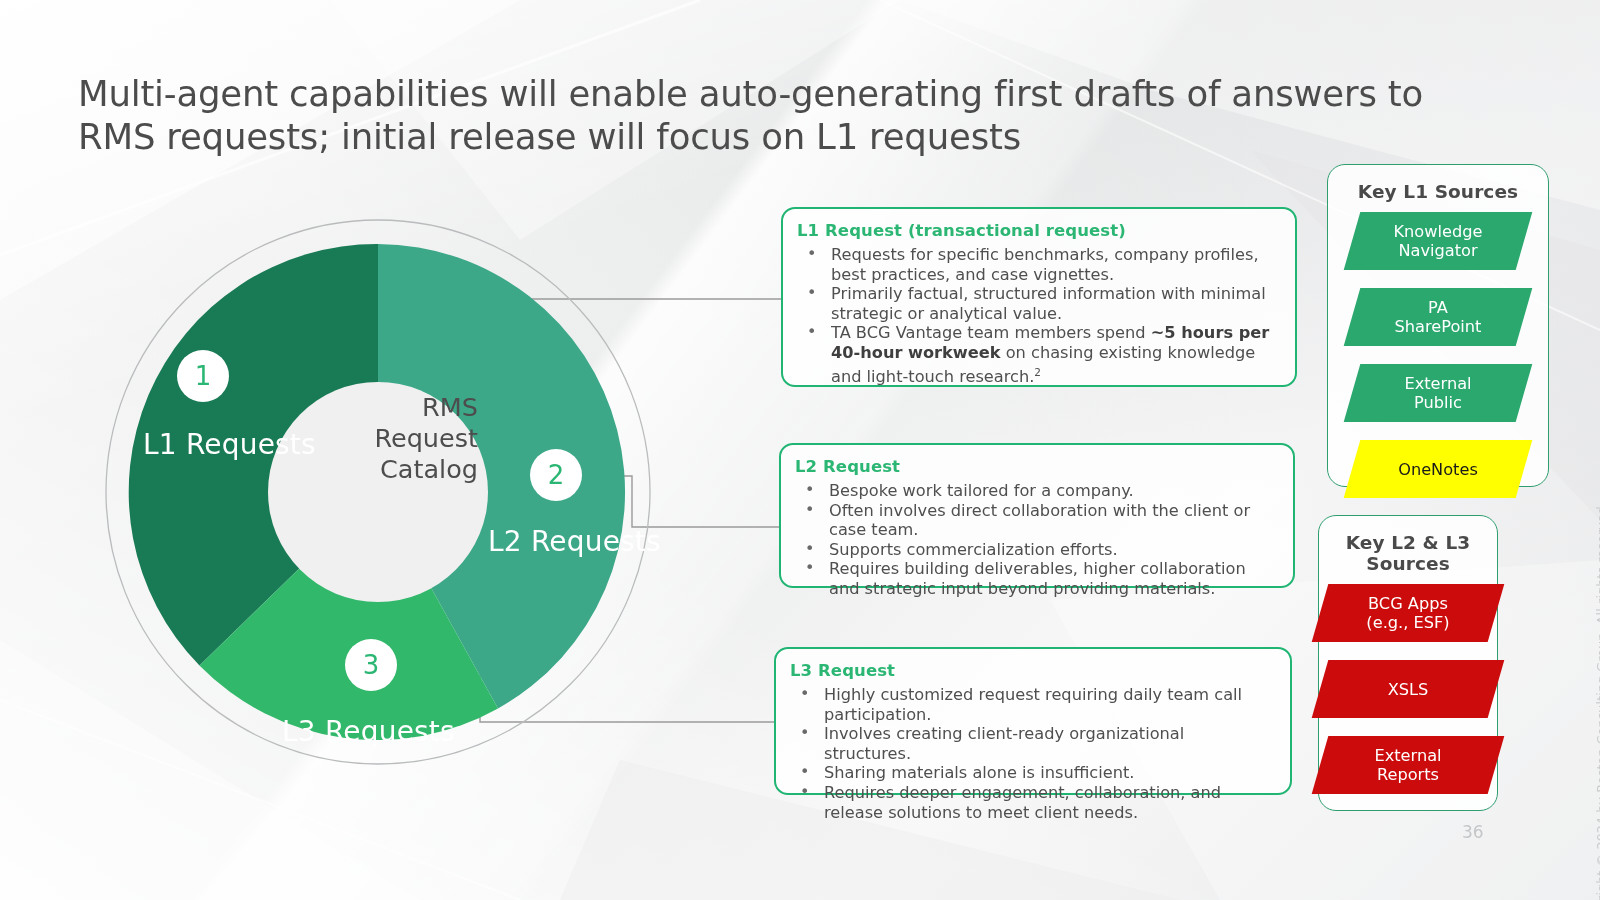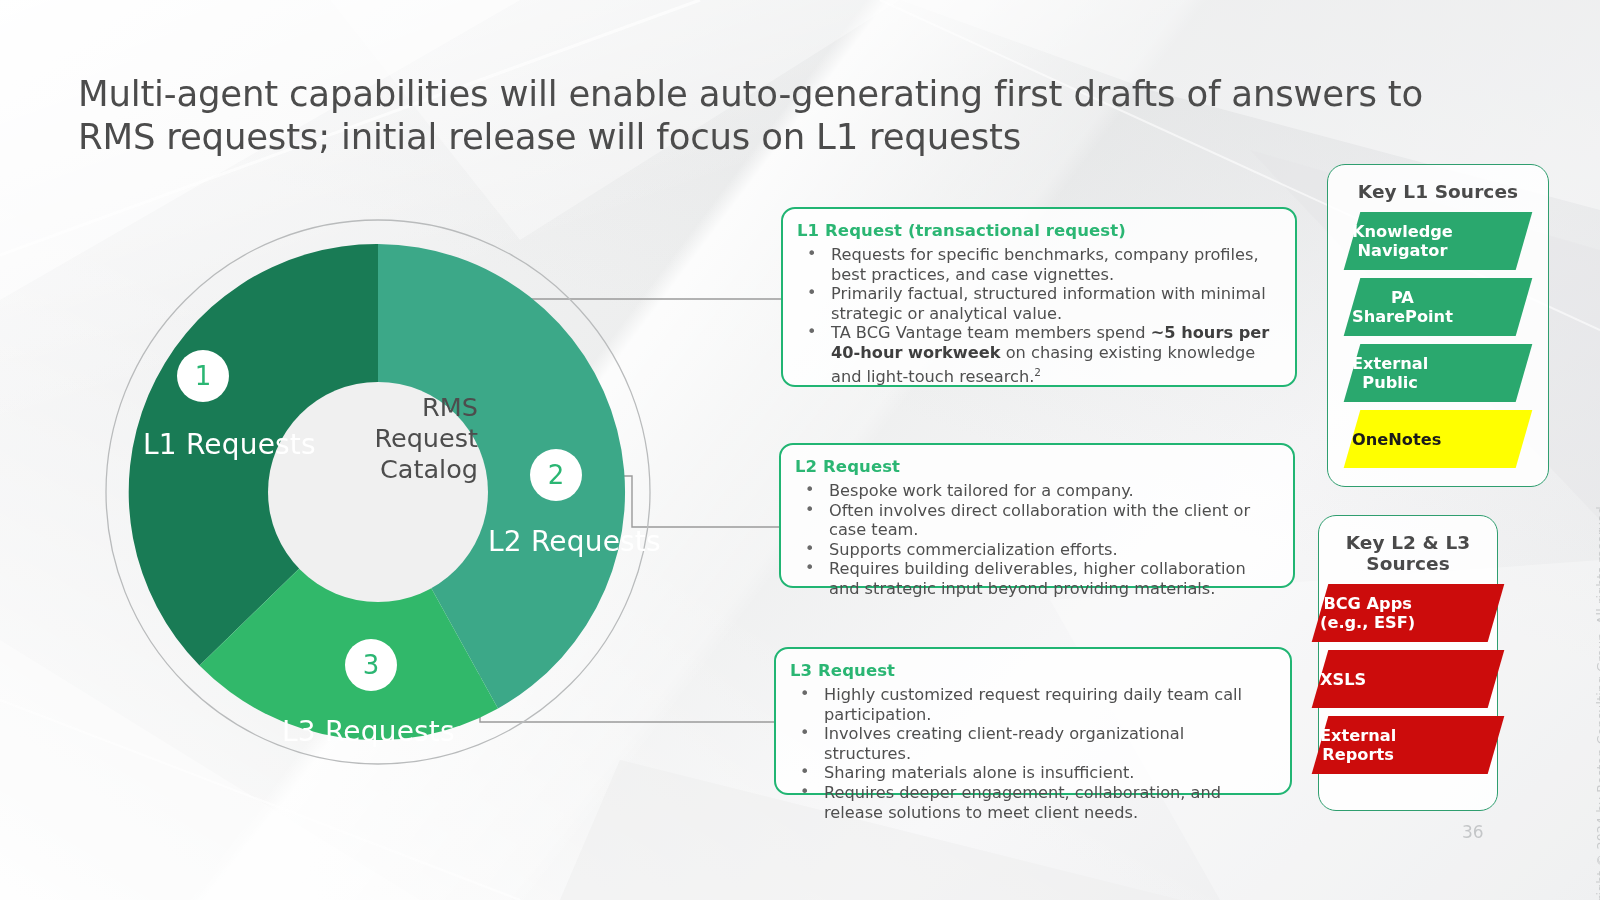--- a/index.html
+++ b/index.html
@@ -130,25 +130,24 @@
     margin-top: 16px;
     letter-spacing: .1px;
   }
   #panel-l1 { left: 1327px; top: 164px; width: 222px; height: 323px; }
   #panel-l23 { left: 1318px; top: 515px; width: 180px; height: 296px; }
 
   .chip-list { position: relative; margin-top: 10px; }
   .chip {
     position: relative;
     height: 58px;
-    margin: 0 auto 8px auto;
+    margin: 0 auto 18px auto;
     display: flex;
     align-items: center;
-    justify-content: flex-start;
-    font-weight: bold;
+    justify-content: center;
   }
   .chip .shape {
     position: absolute;
     inset: 0;
     transform: skewX(-16deg);
   }
   .chip .txt {
     position: relative;
     z-index: 2;
     color: #fff;

